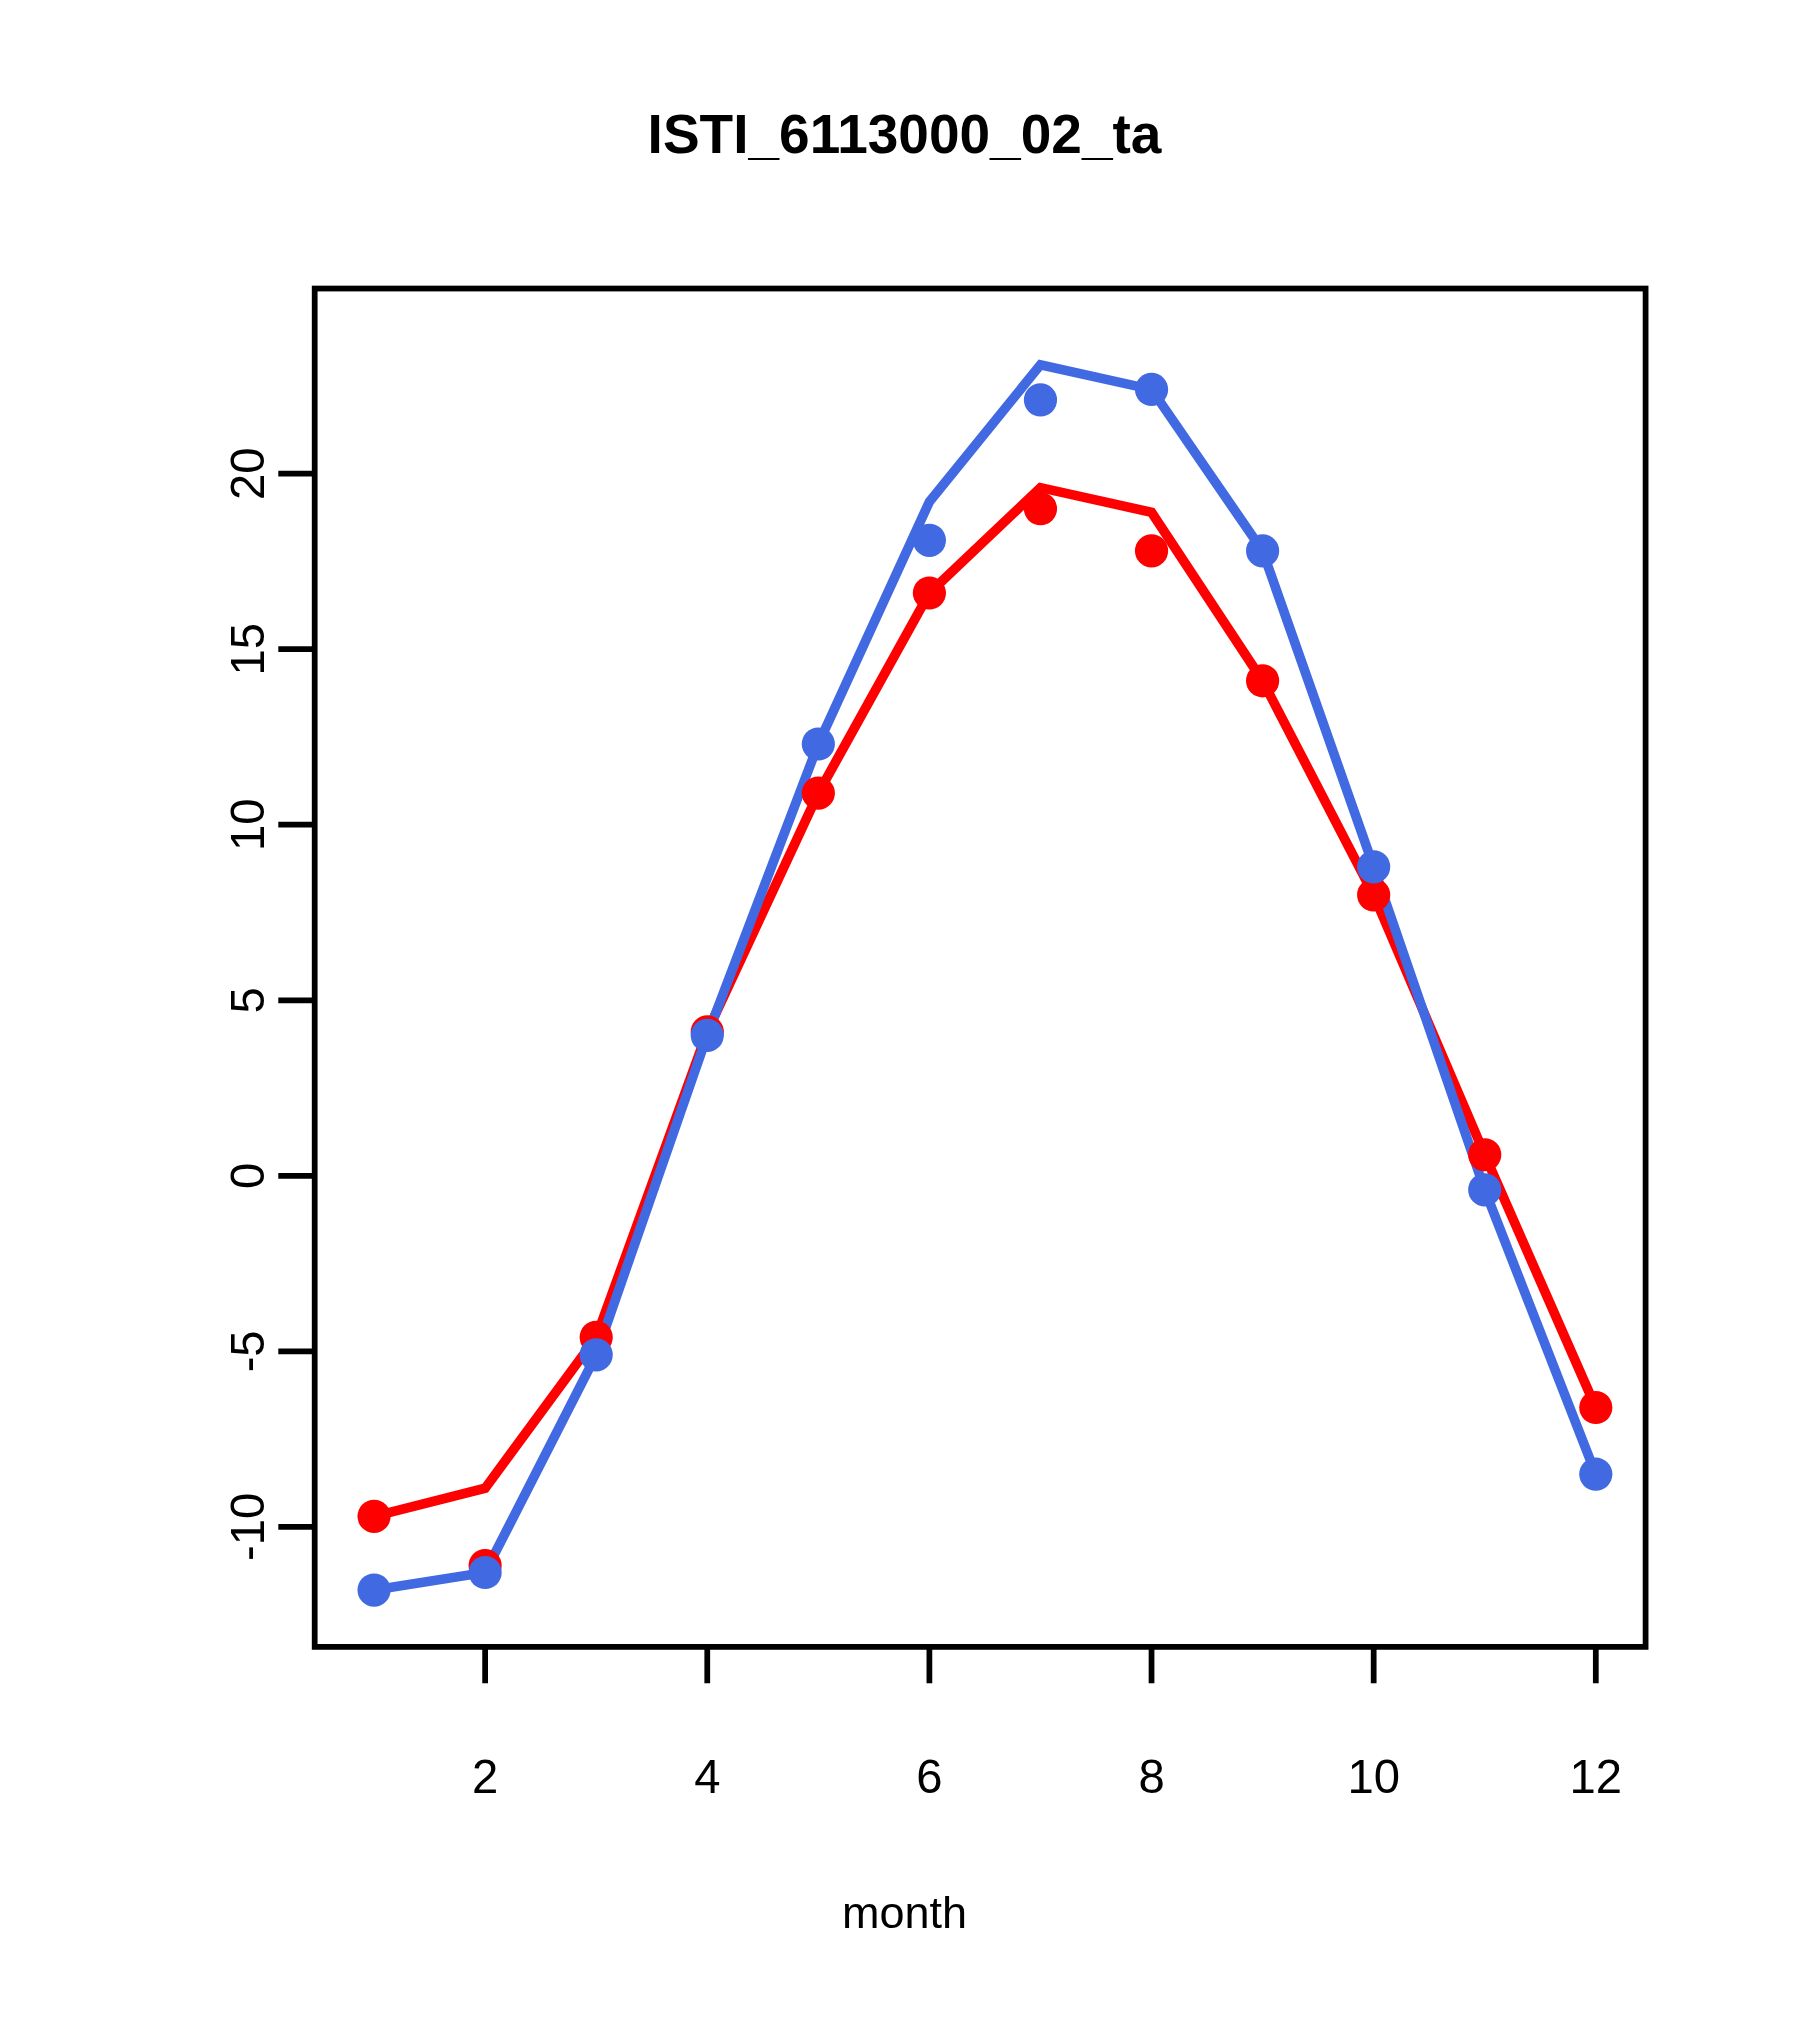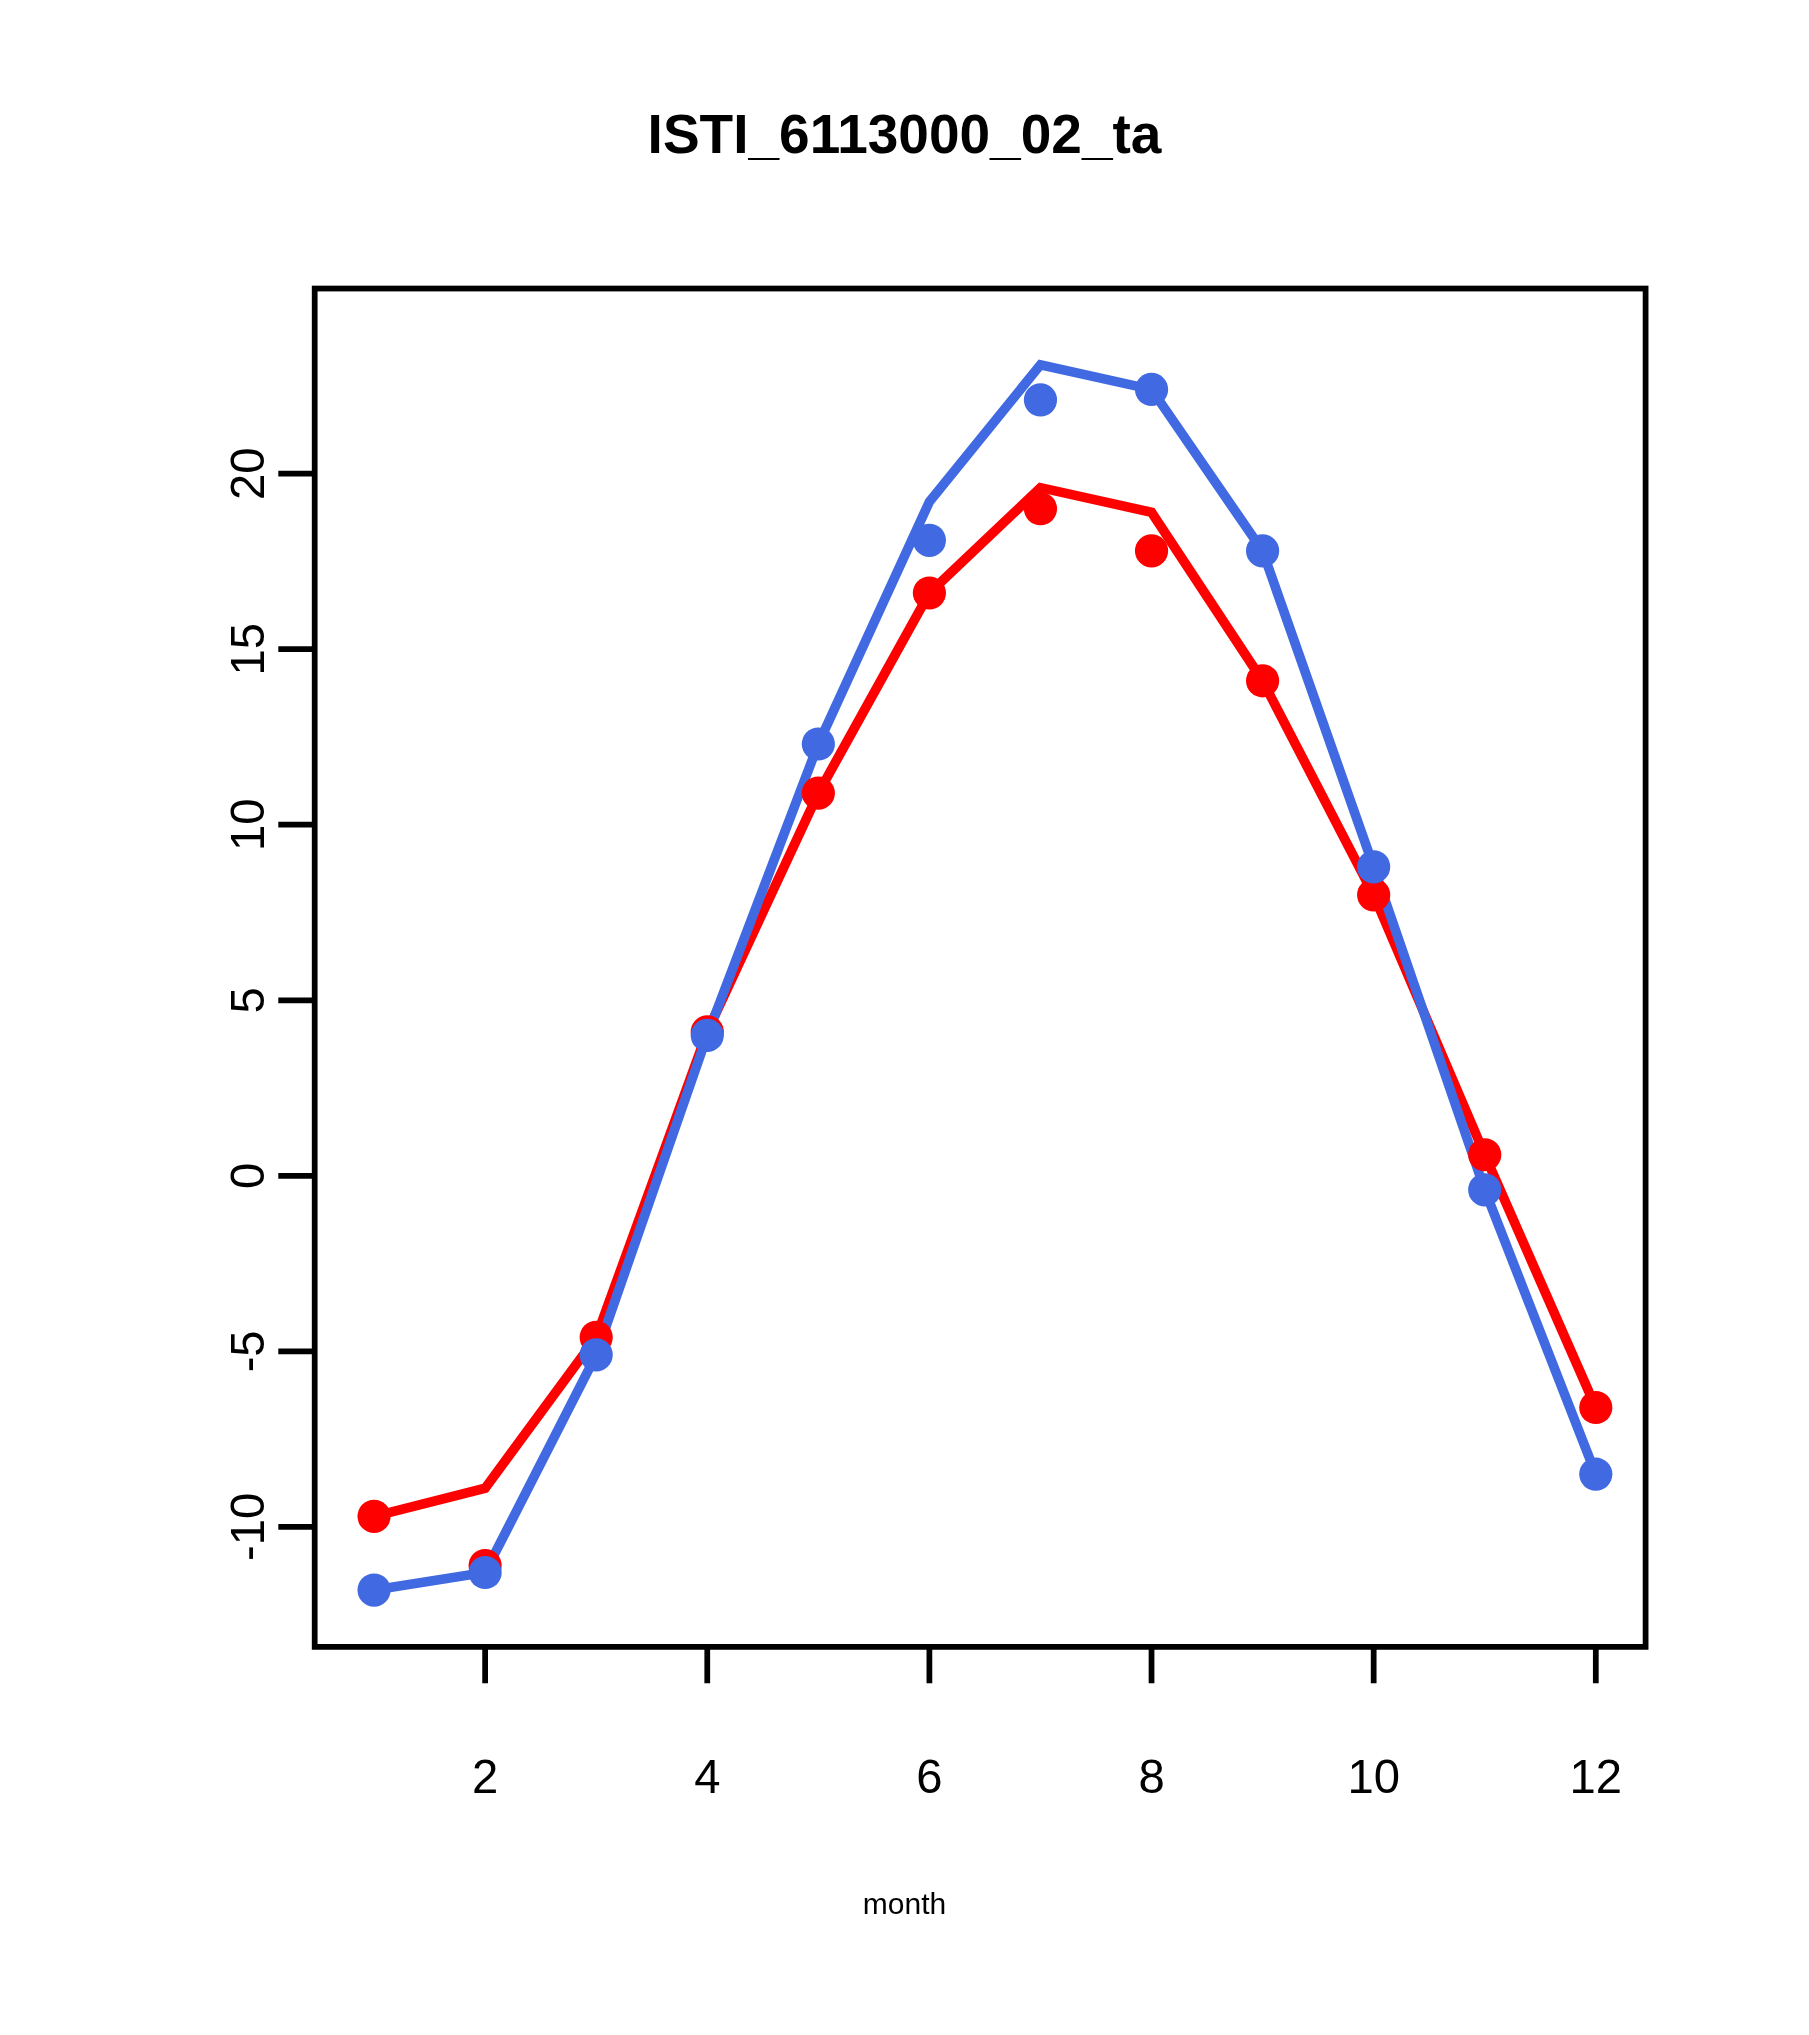--- a/index.html
+++ b/index.html
@@ -30,21 +30,21 @@
     color: #000000;
     letter-spacing: 0px;
     font-family: "Liberation Sans", sans-serif;
   }
   #xlabel {
     position: absolute;
     left: 0;
     top: 1887px;
     width: 1809px;
     text-align: center;
-    font-size: 30px;
+    font-size: 45px;
     color: #000000;
     font-family: "Liberation Sans", sans-serif;
   }
   #plot-svg {
     position: absolute;
     left: 0;
     top: 0;
   }
   .tick-label-x {
     font-size: 74px;

